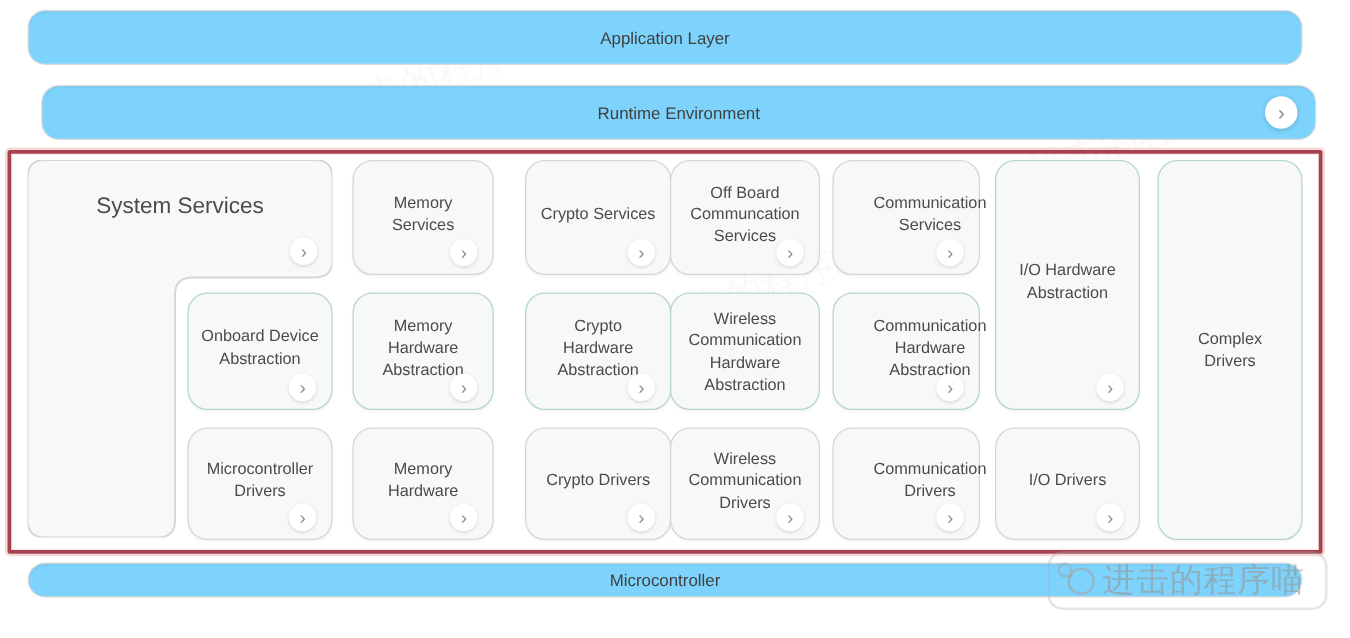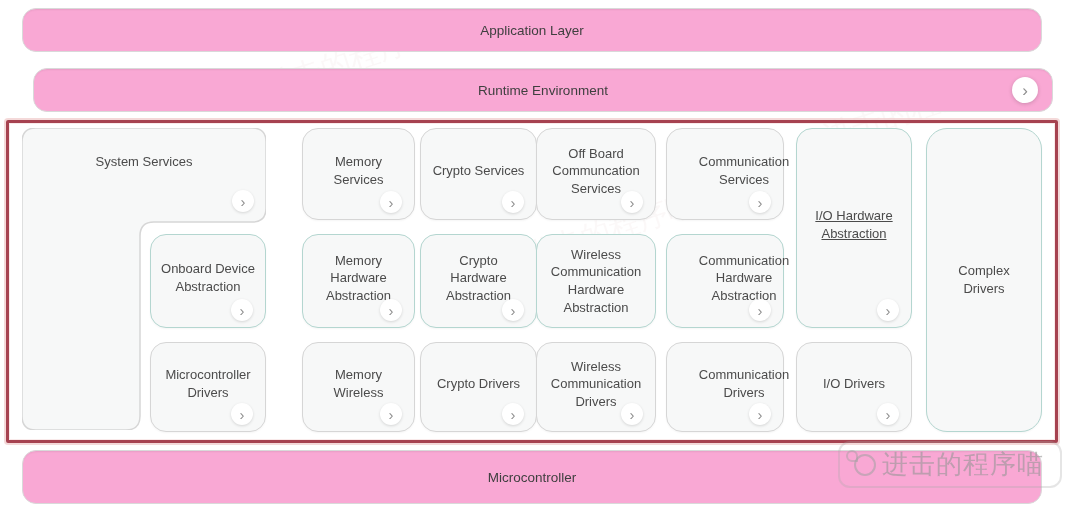--- a/index.html
+++ b/index.html
@@ -6,29 +6,29 @@
   body{
     width:1080px;height:510px;position:relative;overflow:hidden;
     font-family:"Liberation Sans","DejaVu Sans",sans-serif;
     color:#4b4b4b;
   }
   .stage{position:absolute;inset:0;}
 
   
   .bar{
     position:absolute;left:22px;width:1020px;height:44px;
-    background:#f9a8d4;border:1.5px solid #d9d9d9;border-radius:14px;
+    background:#7dd3fc;border:1.5px solid #d9d9d9;border-radius:14px;
     display:flex;align-items:center;justify-content:center;
     font-size:13.5px;color:#3f3f3f;
     box-shadow:inset 0 2px 2px -1px rgba(0,0,0,0.07);
     box-sizing:border-box;
   }
   #bar-app{top:8px;}
   #bar-rte{top:68px;margin-left:11px;}
-  #bar-mcu{top:450px;height:54px;}
+  #bar-mcu{top:450px;height:28px;}
 
   .bar-chevron{
     position:absolute;right:14px;top:50%;transform:translateY(-50%);
     width:26px;height:26px;border-radius:50%;background:#ffffff;
     box-shadow:0 1px 4px rgba(0,0,0,0.18);
     display:flex;align-items:center;justify-content:center;
     font-size:17px;color:#8f8f8f;line-height:1;cursor:pointer;
   }
 
   
@@ -55,35 +55,35 @@
     box-shadow:0 1px 3px rgba(0,0,0,0.14);
     display:flex;align-items:center;justify-content:center;
     font-size:15px;color:#8f8f8f;line-height:1;
   }
 
   
   .r1{top:128px;height:92px;}
   .r2{top:234px;height:94px;}
   .r3{top:342px;height:90px;}
   .c-sub1{left:150px;width:116px;}
-  .c-mem{left:282px;width:113px;margin-left:20px;}
+  .c-mem{left:282px;width:113px;}
   .c-cry{left:408px;width:117px;margin-left:12px;}
   .c-wir{left:536px;width:120px;}
   .c-com{left:666px;width:118px;padding-left:48px;}
   .c-io{left:796px;width:116px;}
-  .c-cx{left:926px;width:116px;border-radius:21px;}
-  #blk-io-hw{top:128px;height:200px;text-decoration:underline;}
+  .c-cx{left:926px;width:116px;}
+  #blk-io-hw{top:128px;height:200px;}
   #blk-complex{top:128px;height:304px;padding-bottom:8px;}
 
   
   .sys-wrap{position:absolute;left:22px;top:128px;width:244px;height:302px;cursor:pointer;}
   .sys-wrap svg{position:absolute;inset:0;}
   .sys-label{
     position:absolute;left:0;top:26px;width:244px;text-align:center;
-    font-size:13px;color:#4b4b4b;
+    font-size:18px;color:#4b4b4b;
   }
   .sys-chevron{
     position:absolute;right:12px;top:62px;
     width:22px;height:22px;border-radius:50%;background:#ffffff;
     box-shadow:0 1px 3px rgba(0,0,0,0.14);
     display:flex;align-items:center;justify-content:center;
     font-size:15px;color:#8f8f8f;line-height:1;
   }
 
   
@@ -188,21 +188,21 @@
   <div class="blk teal r2 c-com">
     <span>Communication Hardware Abstraction</span>
     <span class="blk-chevron">›</span>
   </div>
 
   <div class="blk r3 c-sub1">
     <span>Microcontroller Drivers</span>
     <span class="blk-chevron">›</span>
   </div>
   <div class="blk r3 c-mem">
-    <span>Memory Wireless</span>
+    <span>Memory Hardware</span>
     <span class="blk-chevron">›</span>
   </div>
   <div class="blk r3 c-cry">
     <span>Crypto Drivers</span>
     <span class="blk-chevron">›</span>
   </div>
   <div class="blk r3 c-wir">
     <span>Wireless Communication Drivers</span>
     <span class="blk-chevron">›</span>
   </div>

